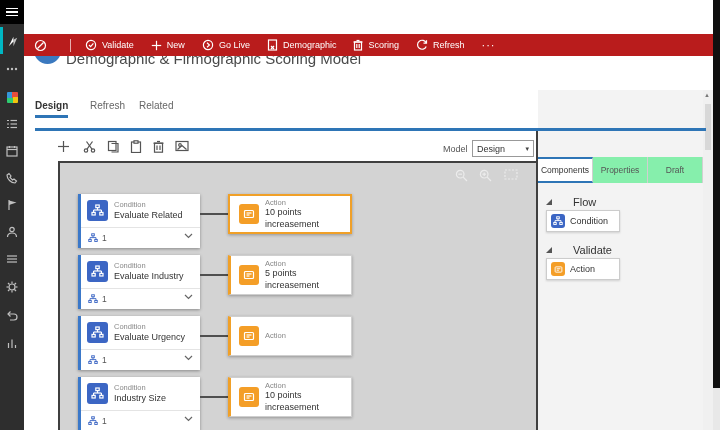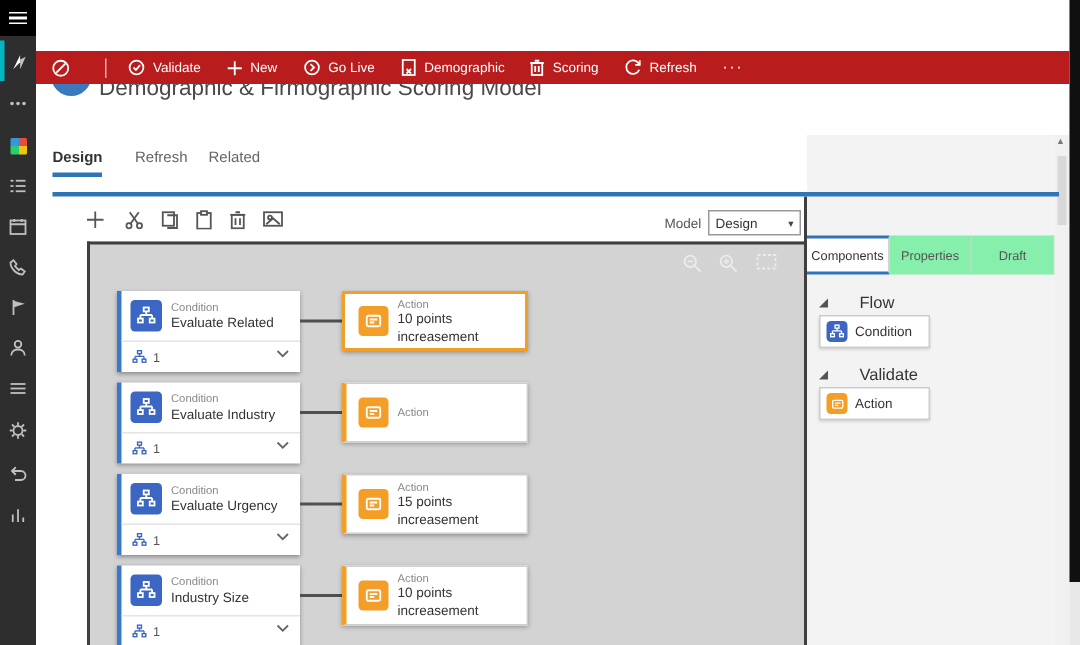--- a/index.html
+++ b/index.html
@@ -425,20 +425,21 @@
       <div class="acard">
         <span class="aicon">
           <svg class="ic" width="12" height="12" viewBox="0 0 12 12" style="stroke:#fff">
               <rect x="1.5" y="2.5" width="9" height="7" rx="1"></rect>
               <line x1="3.5" y1="5" x2="8.5" y2="5"></line>
               <line x1="3.5" y1="7" x2="6.5" y2="7"></line>
             </svg>
         </span>
         <span class="ctexts">
           <span class="tlabel">Action</span>
+          <span class="tname">5 points increasement</span>
         </span>
       </div>
     </div>
 
     <div class="crow" style="top:153px">
       <div class="ccard">
         <div class="ctop">
           <span class="cicon">
             <svg class="ic" width="13" height="13" viewBox="0 0 13 13" style="stroke:#fff">
                 <rect x="4.8" y="1" width="3.4" height="2.6"></rect>
@@ -477,21 +478,20 @@
       <div class="acard">
         <span class="aicon">
           <svg class="ic" width="12" height="12" viewBox="0 0 12 12" style="stroke:#fff">
               <rect x="1.5" y="2.5" width="9" height="7" rx="1"></rect>
               <line x1="3.5" y1="5" x2="8.5" y2="5"></line>
               <line x1="3.5" y1="7" x2="6.5" y2="7"></line>
             </svg>
         </span>
         <span class="ctexts">
           <span class="tlabel">Action</span>
-          <span class="tname">15 points increasement</span>
         </span>
       </div>
     </div>
 
     <div class="crow" style="top:214px">
       <div class="ccard">
         <div class="ctop">
           <span class="cicon">
             <svg class="ic" width="13" height="13" viewBox="0 0 13 13" style="stroke:#fff">
                 <rect x="4.8" y="1" width="3.4" height="2.6"></rect>

